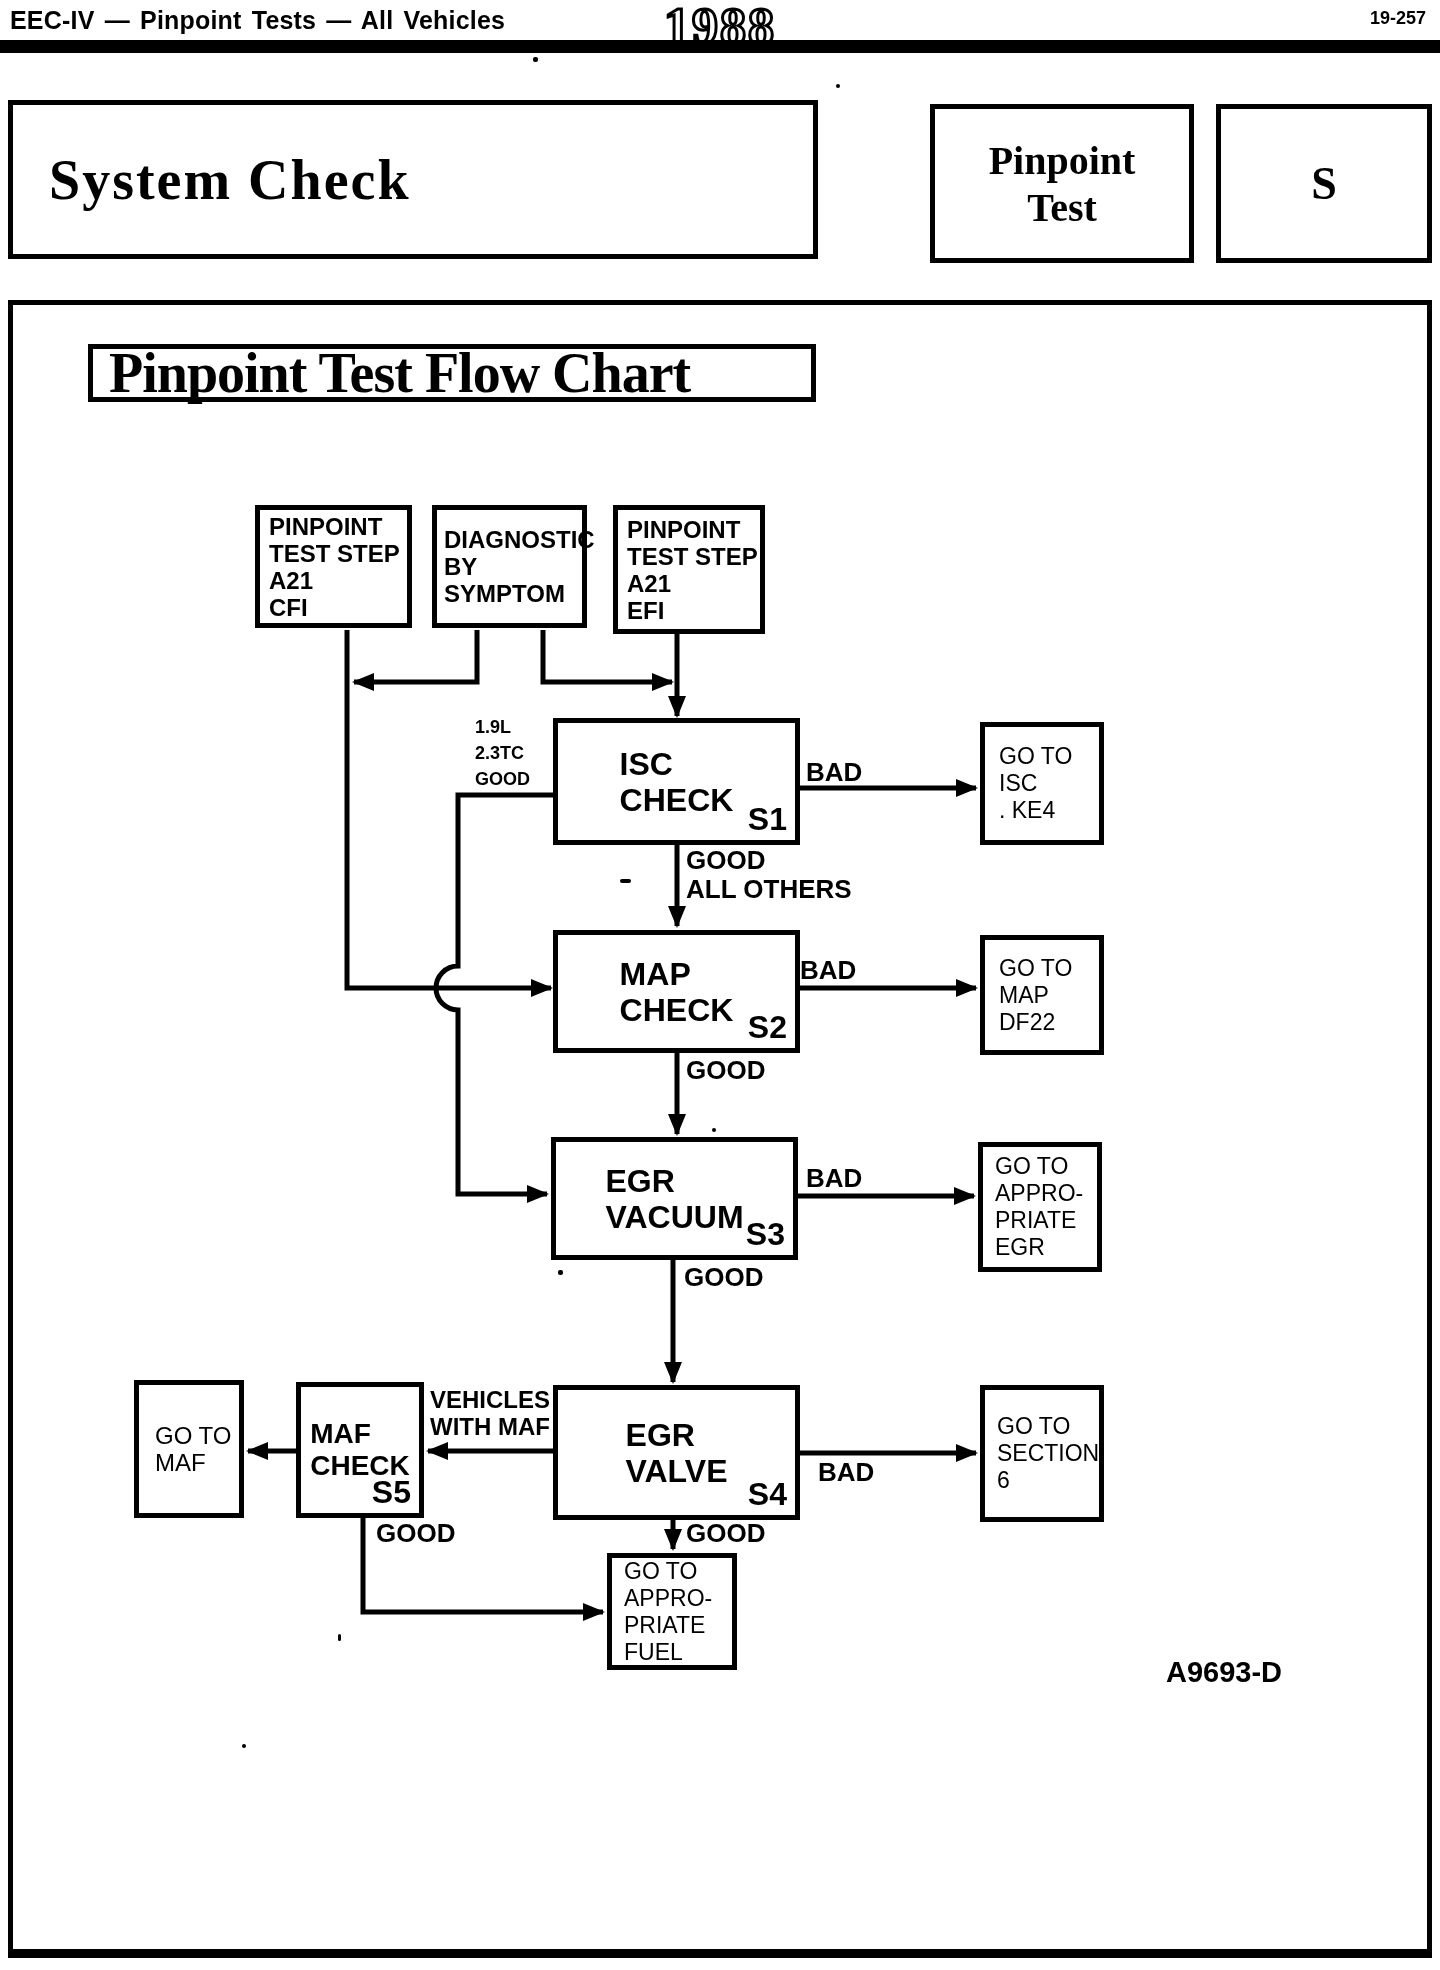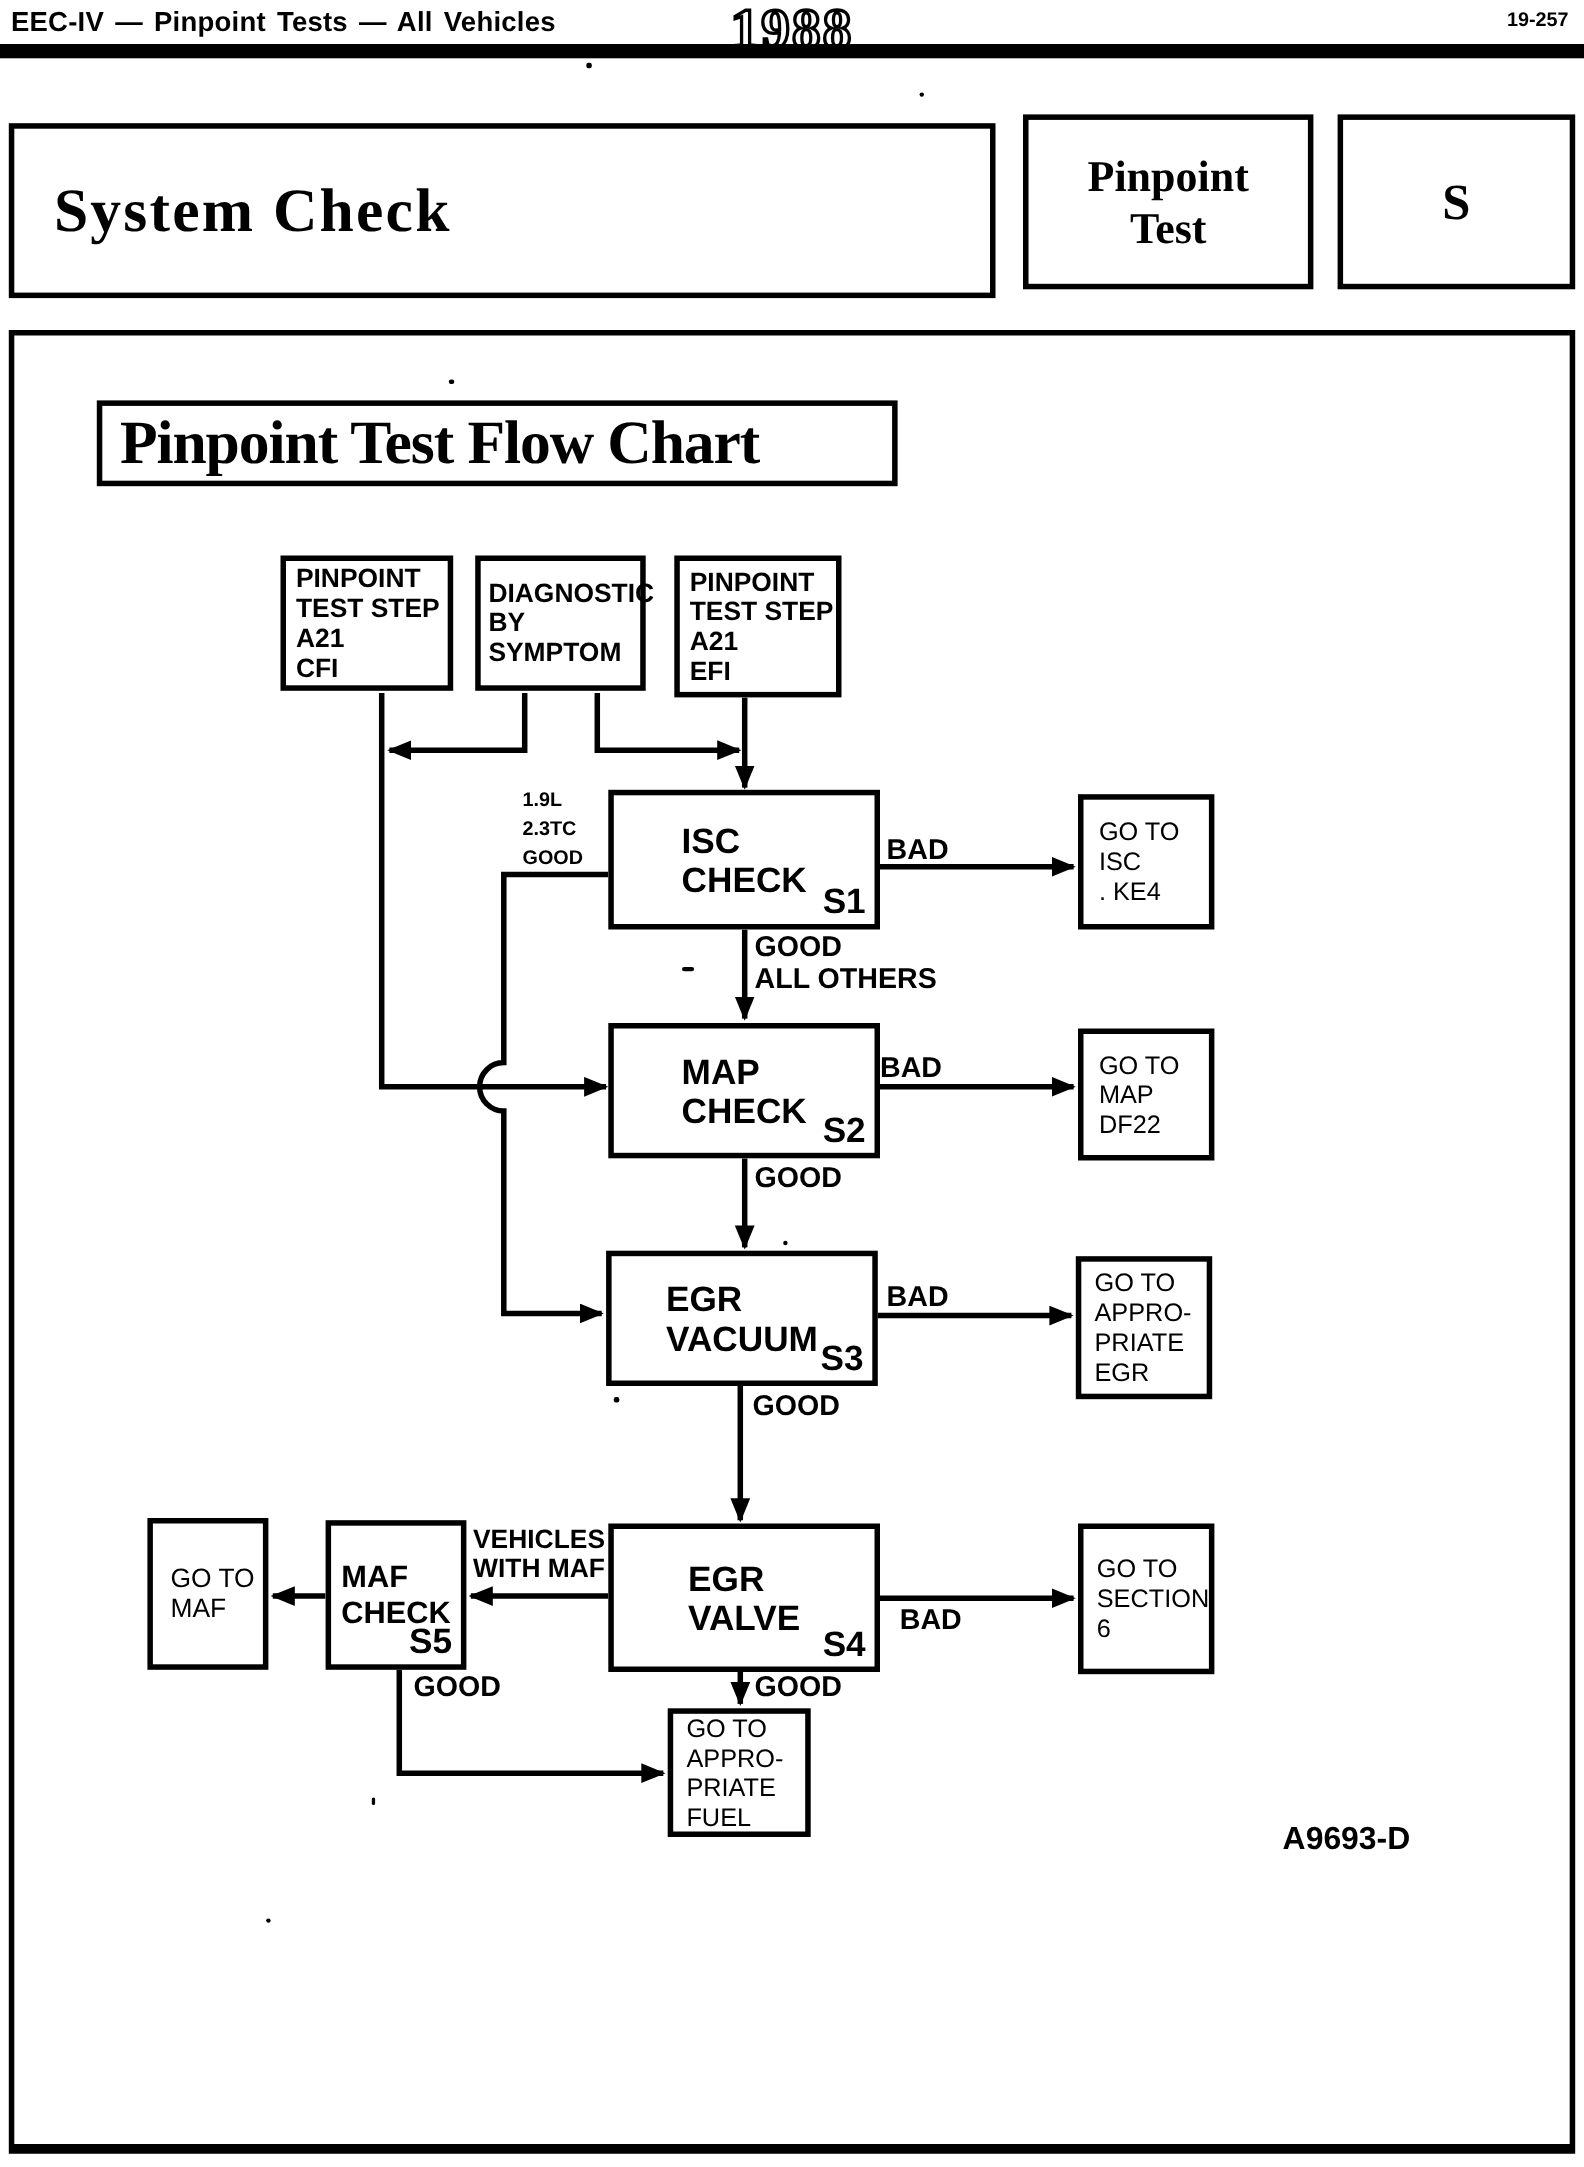--- a/index.html
+++ b/index.html
@@ -51,34 +51,34 @@
 
 <div class="page">
 
   <div class="hdr-left">EEC-IV — Pinpoint Tests — All Vehicles</div>
   <svg class="year-svg" width="180" height="56">
     <text x="90" y="44" text-anchor="middle" font-family="Liberation Serif, serif" font-weight="bold" font-size="52" fill="#ffffff" stroke="#000000" stroke-width="3" letter-spacing="2">1988</text>
   </svg>
   <div class="hdr-page">19-257</div>
   <div class="hdr-rule"></div>
 
-  <div class="box" style="left:8px;top:112px;width:897px;height:159px">
+  <div class="box" style="left:8px;top:100px;width:810px;height:159px">
     <div class="serif syscheck-text">System Check</div>
   </div>
   <div class="box center-flex" style="left:930px;top:104px;width:264px;height:159px">
     <div class="serif pptest-text">Pinpoint
 Test</div>
   </div>
   <div class="box center-flex" style="left:1216px;top:104px;width:216px;height:159px">
     <div class="serif sletter-text">S</div>
   </div>
 
   <div class="box" style="left:8px;top:300px;width:1424px;height:1658px;border-width:5px 5px 9px 5px"></div>
 
-  <div class="box" style="left:88px;top:364px;width:728px;height:78px">
+  <div class="box" style="left:88px;top:344px;width:728px;height:58px">
     <div class="serif charttitle-text">Pinpoint Test Flow Chart</div>
   </div>
 
   <svg class="wires" width="1440" height="1970" viewBox="0 0 1440 1970">
     <defs>
       <marker id="arr" markerUnits="userSpaceOnUse" markerWidth="24" markerHeight="20" refX="20" refY="9" orient="auto">
         <polygon points="0,0 22,9 0,18" fill="#000"></polygon>
       </marker>
     </defs>
     <path d="M347,630 V988 H551" marker-end="url(#arr)"></path>

